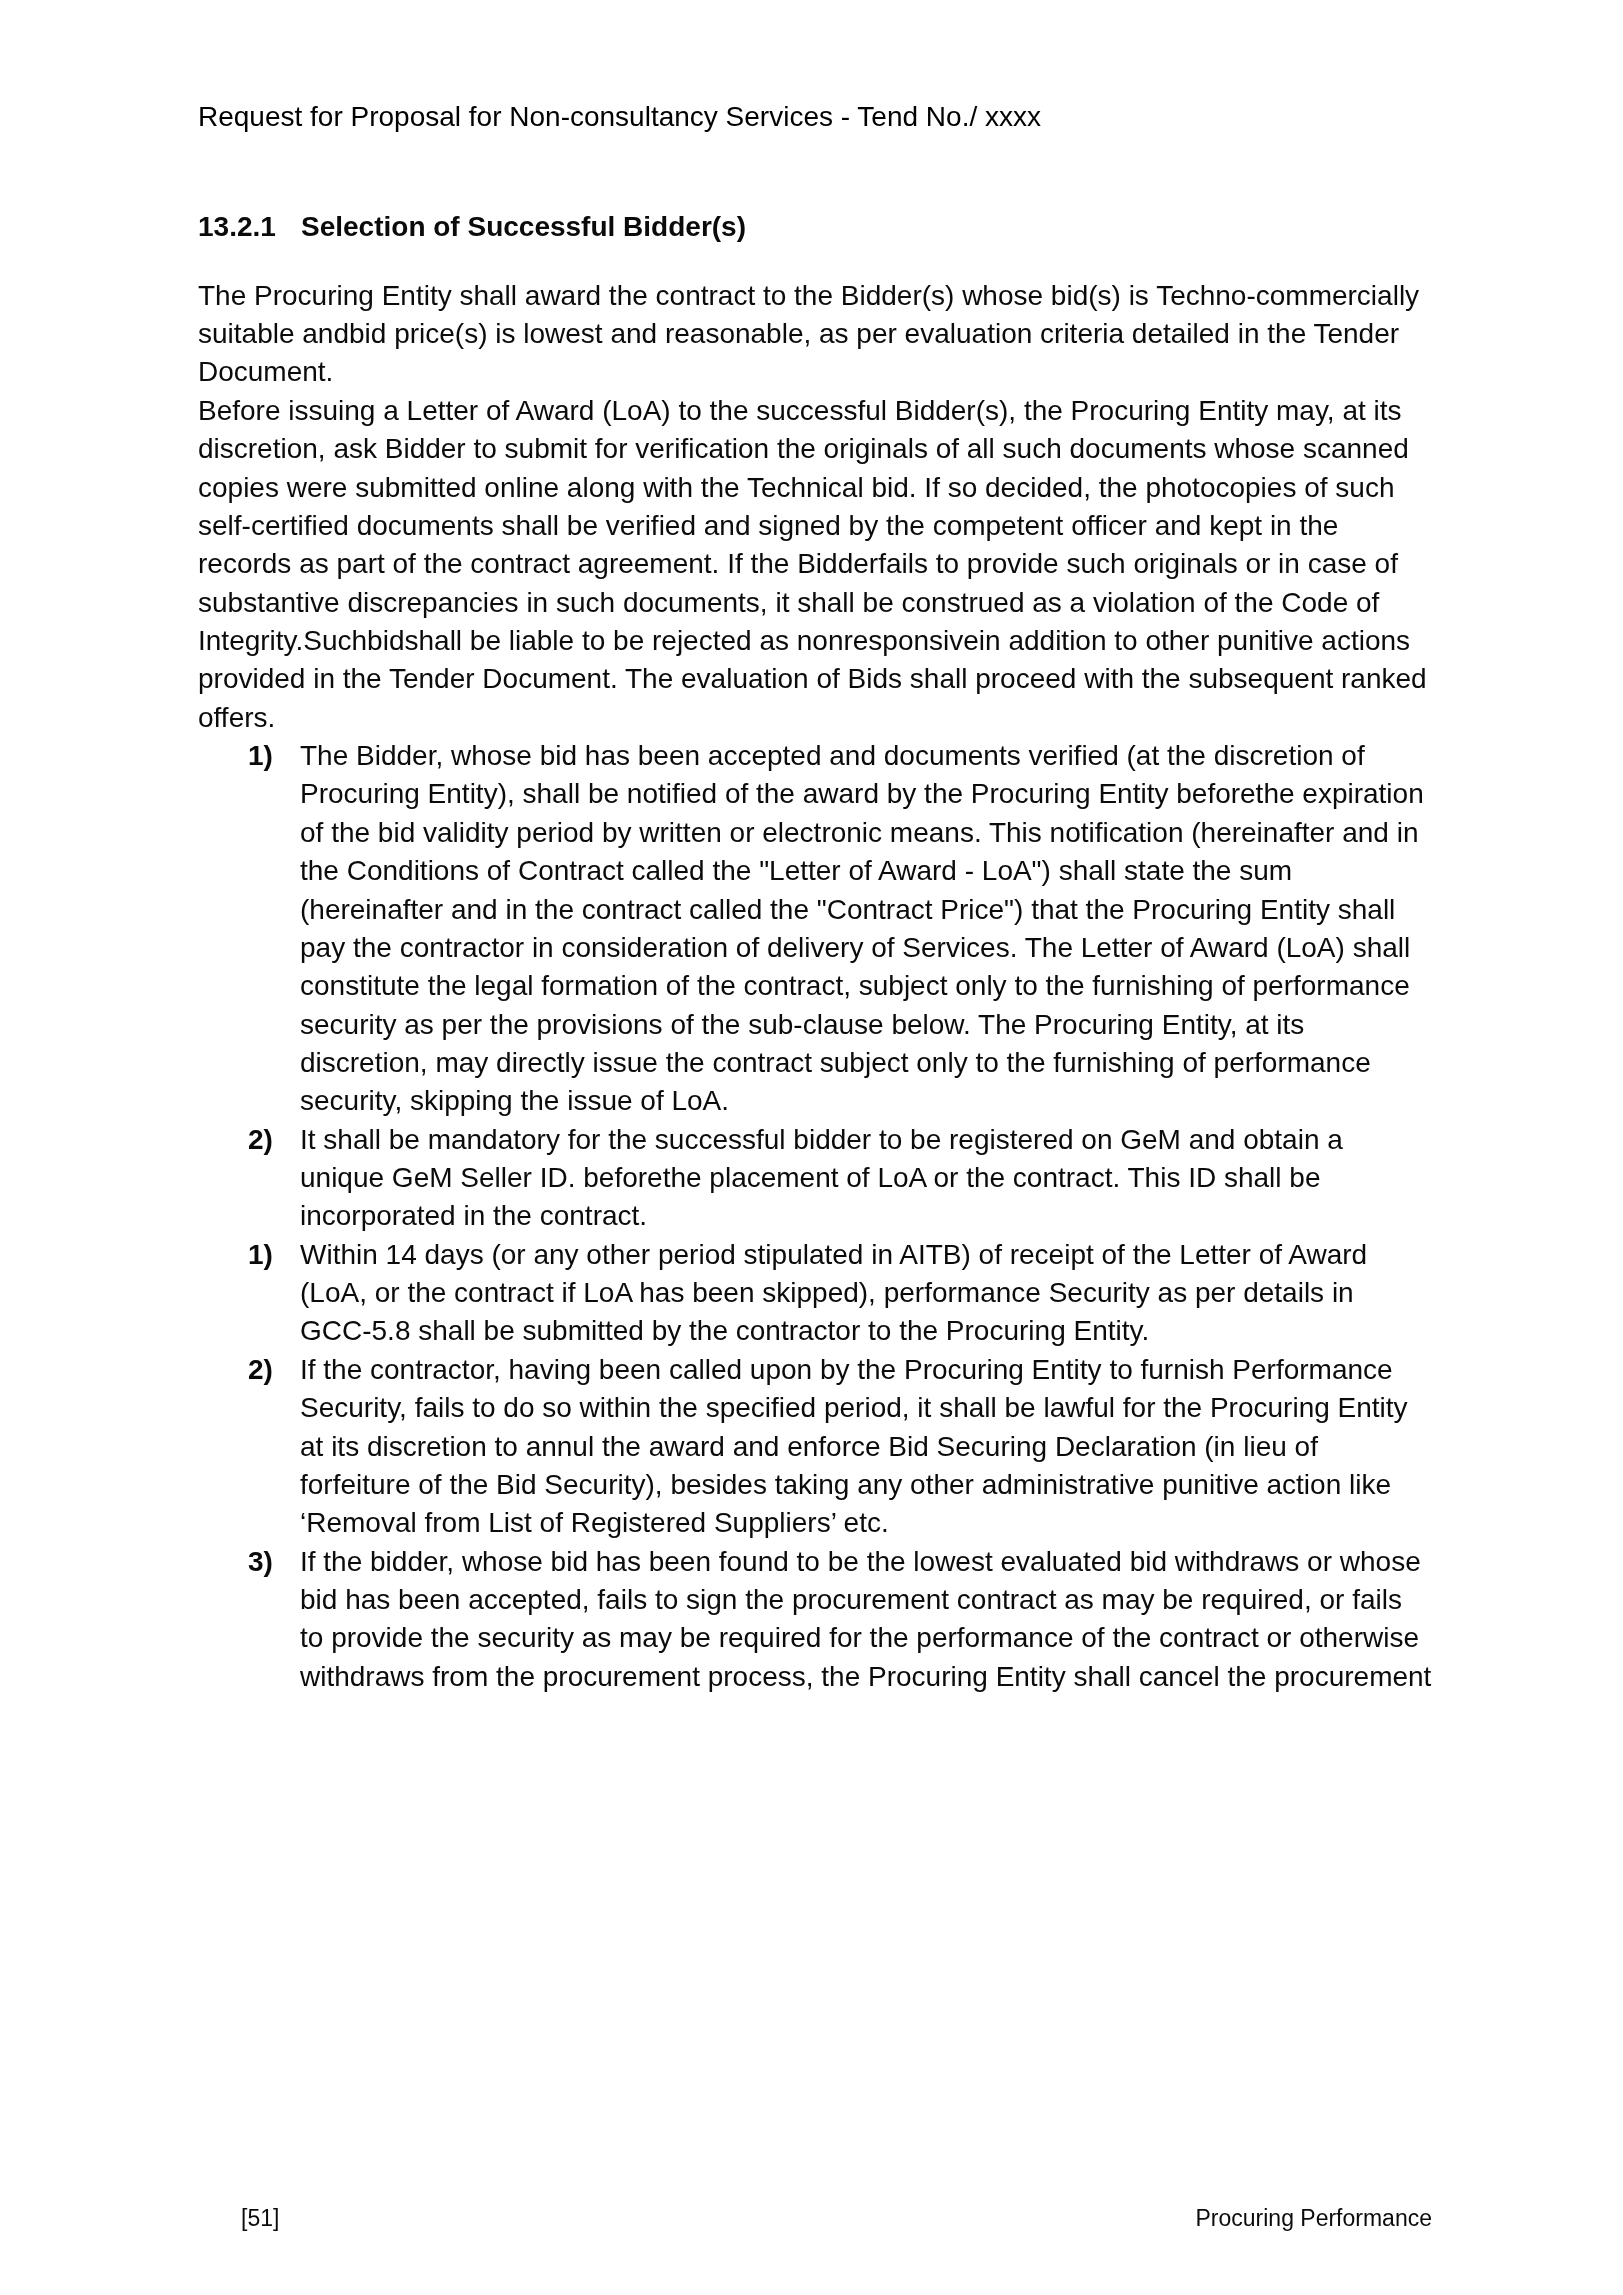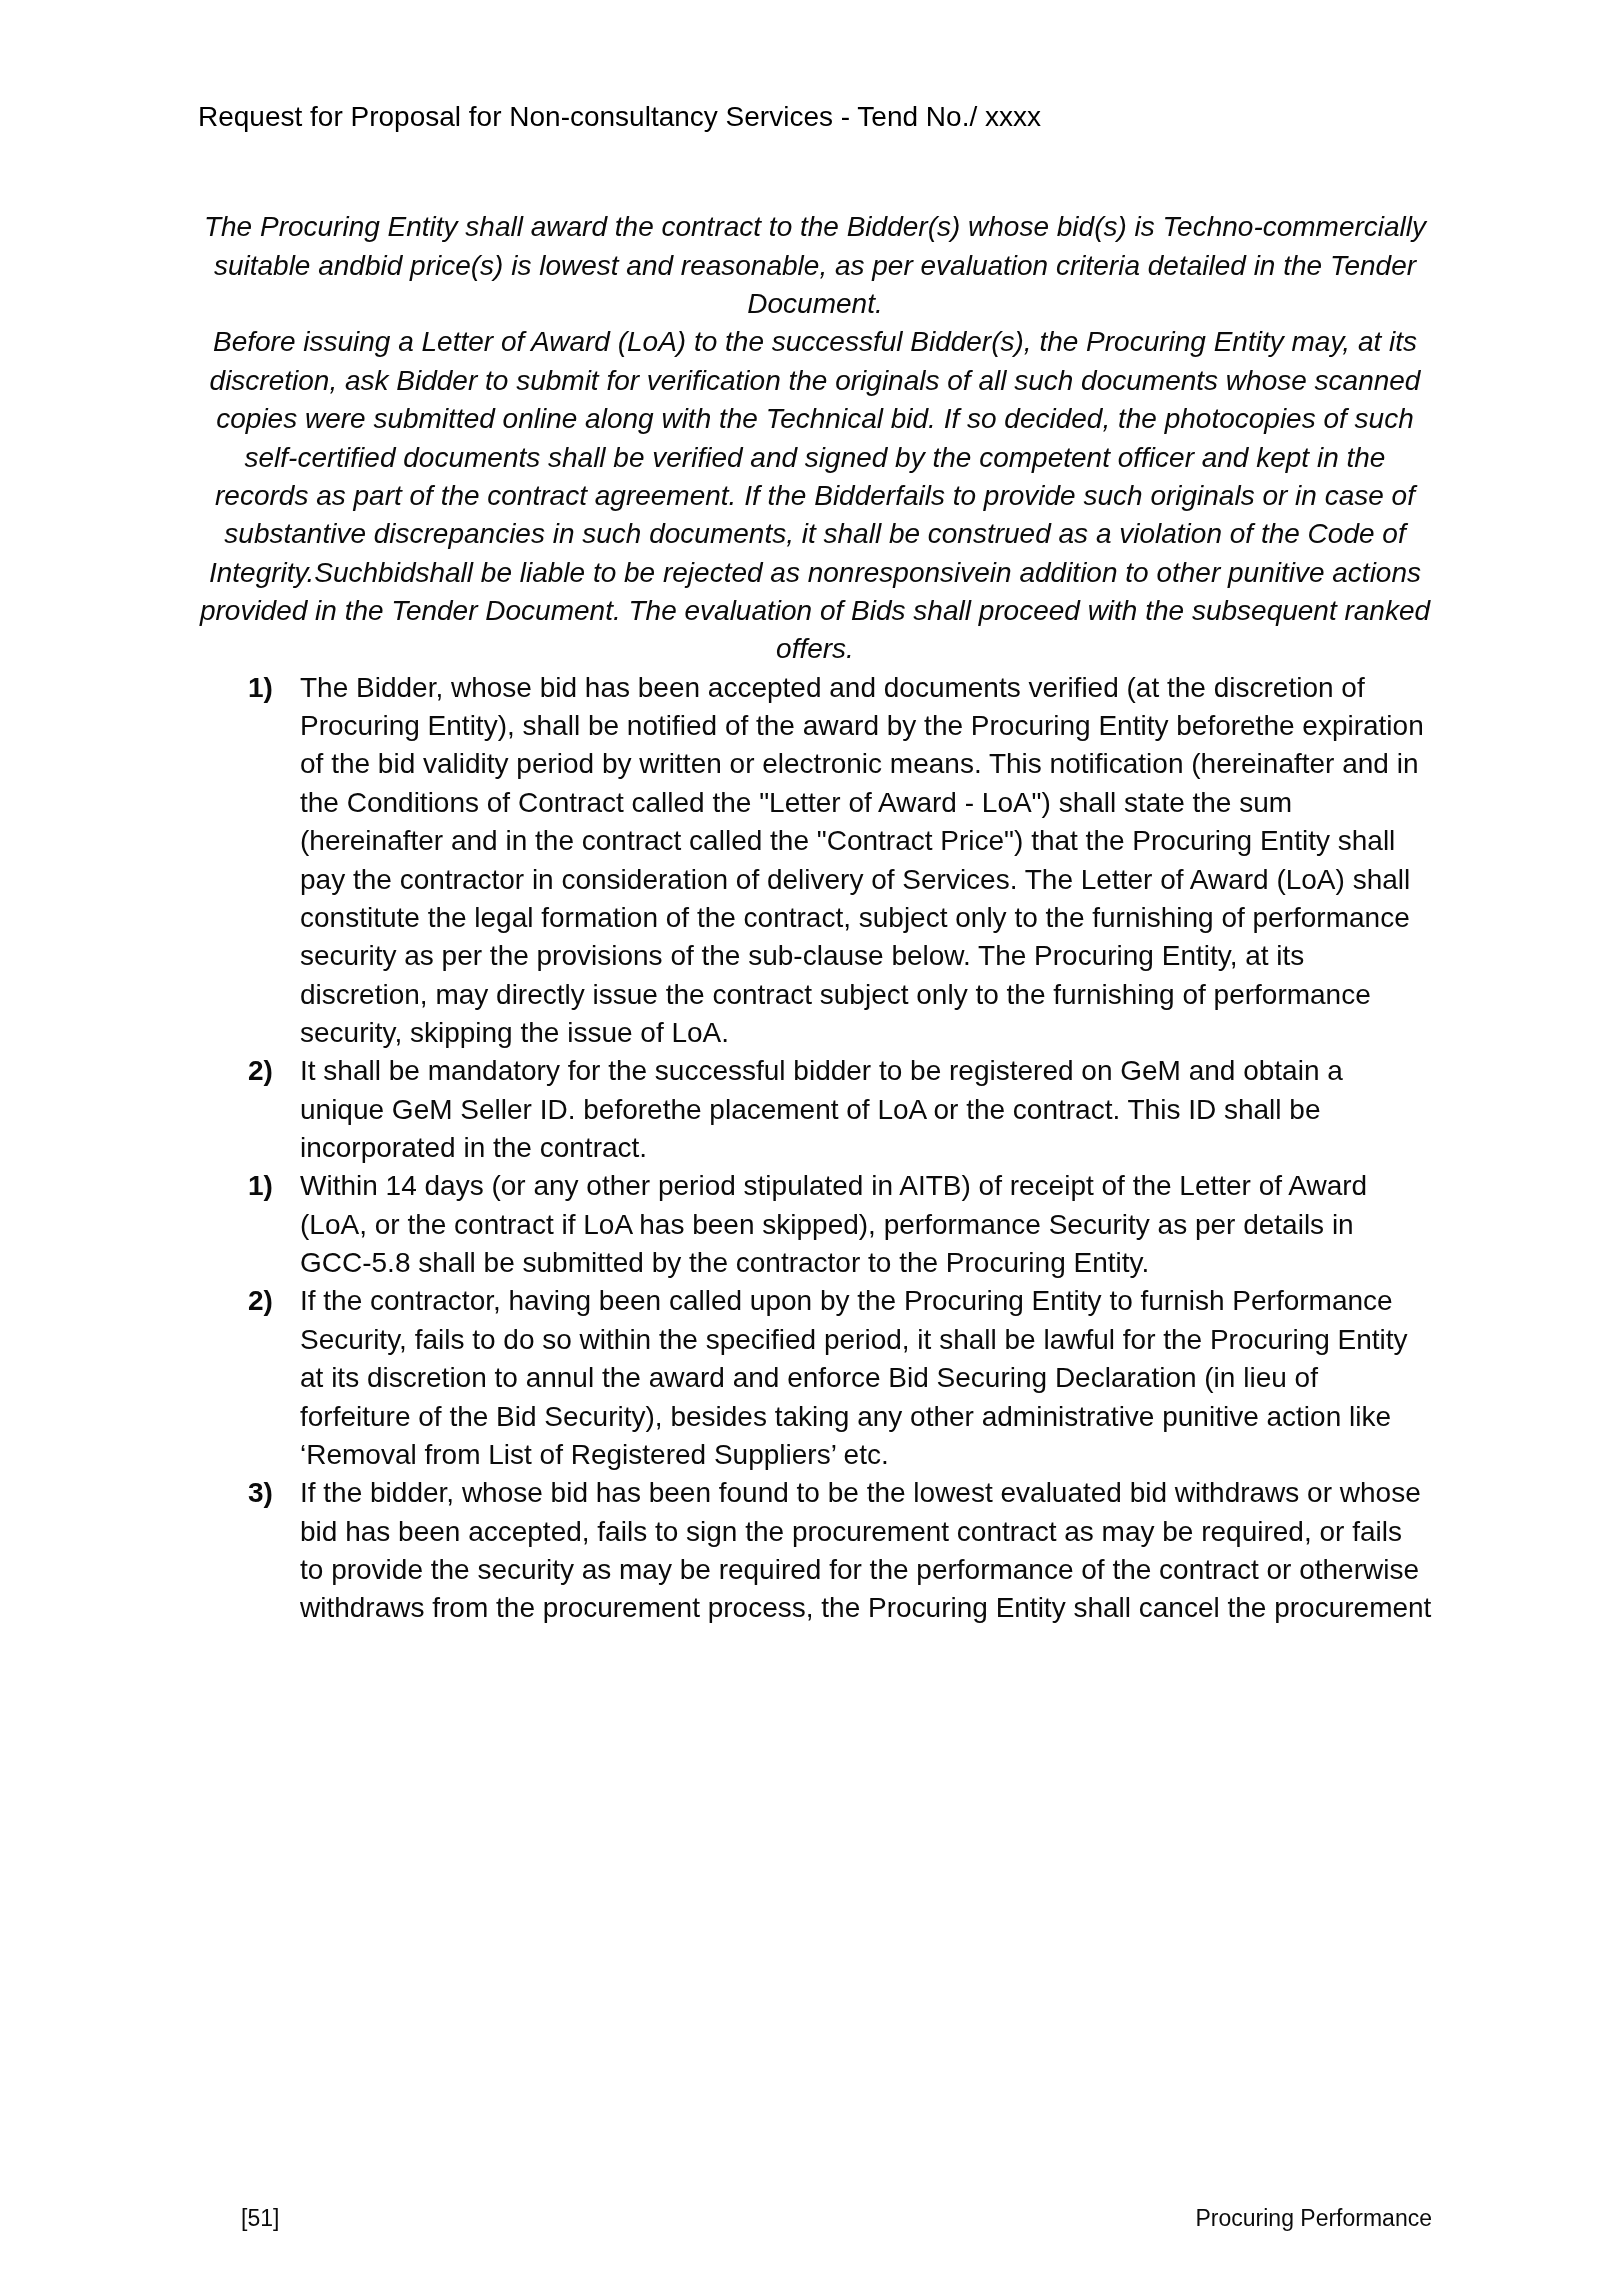--- a/index.html
+++ b/index.html
@@ -35,23 +35,22 @@
     margin: 33px 0 30px 0;
     line-height: 1.37;
   }
   .sec:first-child .sec-heading { margin-top: 0; }
   .sec-num {
     flex: none;
     width: 103px;
   }
   .sec-title { flex: 1; }
   .para {
-    text-align: center;
+    text-align: left;
     margin: 0;
-    font-style: italic;
   }
   .list { margin: 0; }
   .list-item {
     display: flex;
     padding-left: 50px;
   }
   .li-marker {
     flex: none;
     width: 52px;
     font-weight: bold;
@@ -71,20 +70,24 @@
 
 <div class="page">
 
   <header class="doc-header">
     <span>Request for Proposal for Non-consultancy Services - Tend No./ xxxx</span>
   </header>
 
   <main class="doc-body">
 
     <section class="sec">
+      <h2 class="sec-heading">
+        <span class="sec-num">13.2.1</span>
+        <span class="sec-title">Selection of Successful Bidder(s)</span>
+      </h2>
       <p class="para">The Procuring Entity shall award the contract to the Bidder(s) whose bid(s) is Techno-commercially suitable andbid price(s) is lowest and reasonable, as per evaluation criteria detailed in the Tender Document.</p>
     </section>
 
     <section class="sec">
       <p class="para">Before issuing a Letter of Award (LoA) to the successful Bidder(s), the Procuring Entity may, at its discretion, ask Bidder to submit for verification the originals of all such documents whose scanned copies were submitted online along with the Technical bid. If so decided, the photocopies of such self-certified documents shall be verified and signed by the competent officer and kept in the records as part of the contract agreement. If the Bidderfails to provide such originals or in case of substantive discrepancies in such documents, it shall be construed as a violation of the Code of Integrity.Suchbidshall be liable to be rejected as nonresponsivein addition to other punitive actions provided in the Tender Document. The evaluation of Bids shall proceed with the subsequent ranked offers.</p>
     </section>
 
     <section class="sec">
       <div class="list">
         <div class="list-item">

